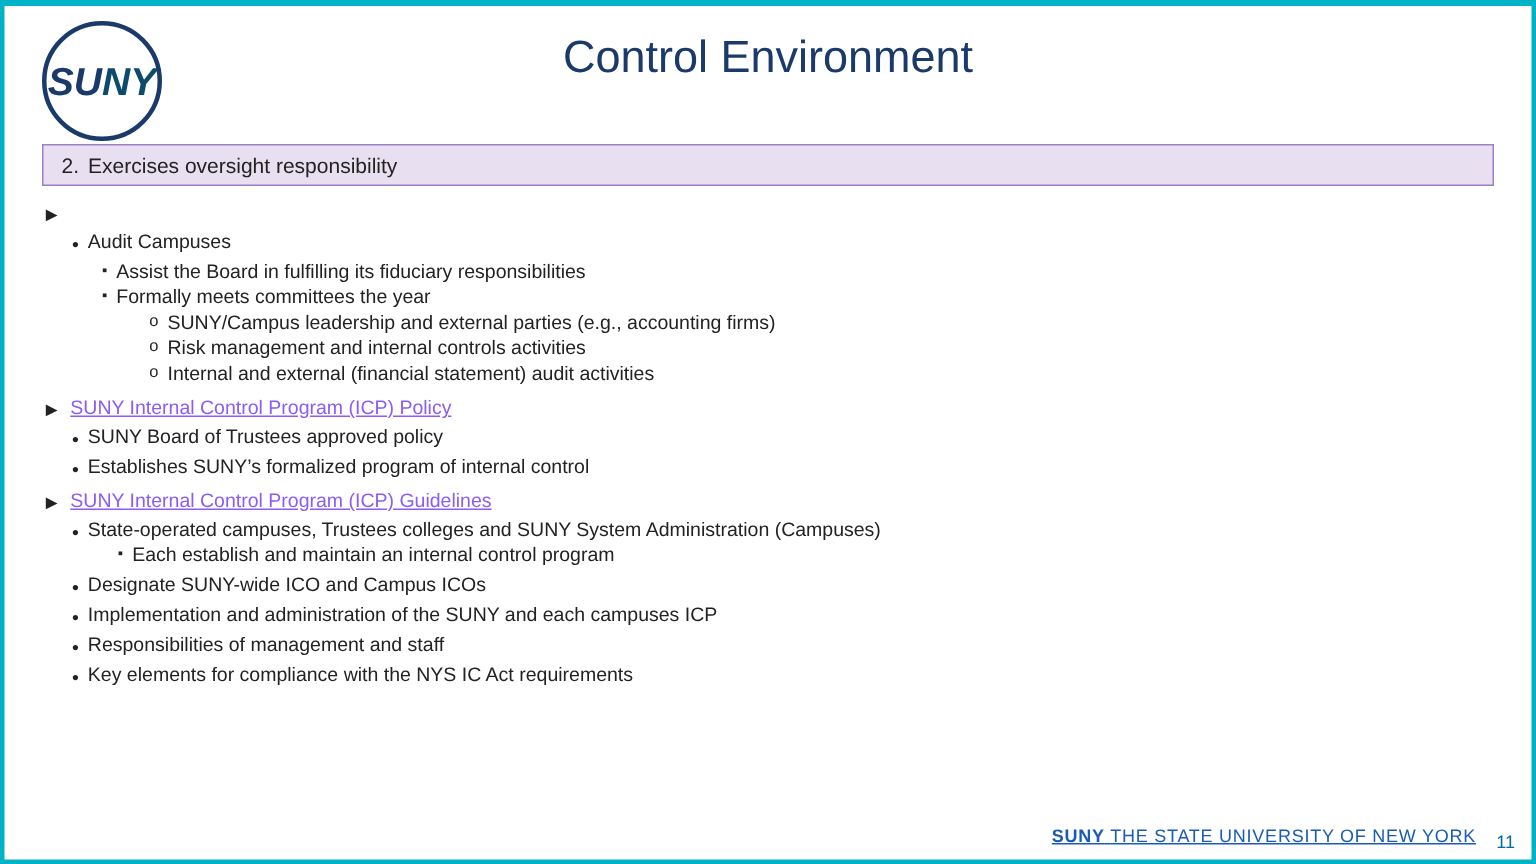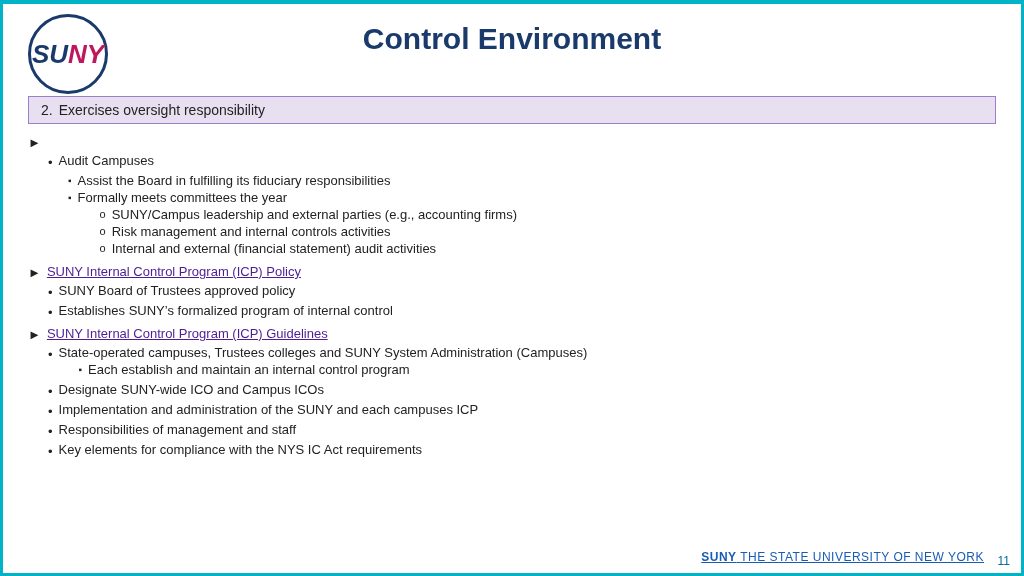--- a/index.html
+++ b/index.html
@@ -47,33 +47,33 @@
     .logo-text-su {
       font-size: 26px;
       font-weight: bold;
       color: #1a3a6b;
       letter-spacing: 0px;
     }
 
     .logo-text-ny {
       font-size: 26px;
       font-weight: bold;
-      color: #be185d;
+      color: #0c4a6e;
       letter-spacing: 0px;
     }
 
     
     .title {
       position: absolute;
       top: 22px;
       left: 0;
       right: 0;
       text-align: center;
       font-size: 30px;
-      font-weight: bold;
+      font-weight: normal;
       color: #1a3a6b;
     }
 
     
     .content {
       position: absolute;
       top: 96px;
       left: 28px;
       right: 28px;
       bottom: 44px;
@@ -175,21 +175,21 @@
       font-size: 13px;
     }
 
     .circle-bullet {
       flex-shrink: 0;
       margin-top: 1px;
       font-size: 11px;
     }
 
     a.link-blue {
-      color: #4c1d95;
+      color: #8b5cf6;
       text-decoration: underline;
     }
 
     
     .footer {
       position: absolute;
       bottom: 8px;
       right: 28px;
       font-size: 12px;
       color: #1a5cb5;

